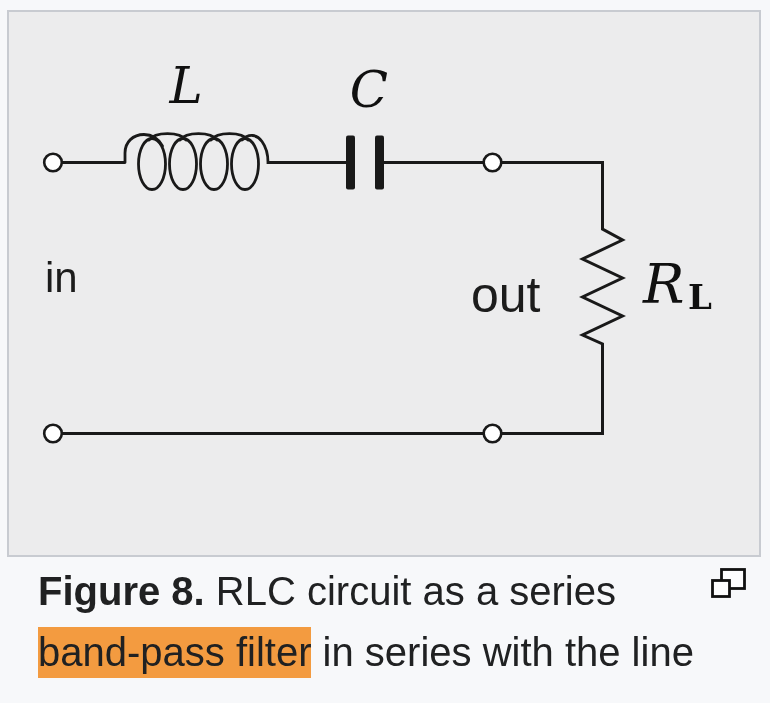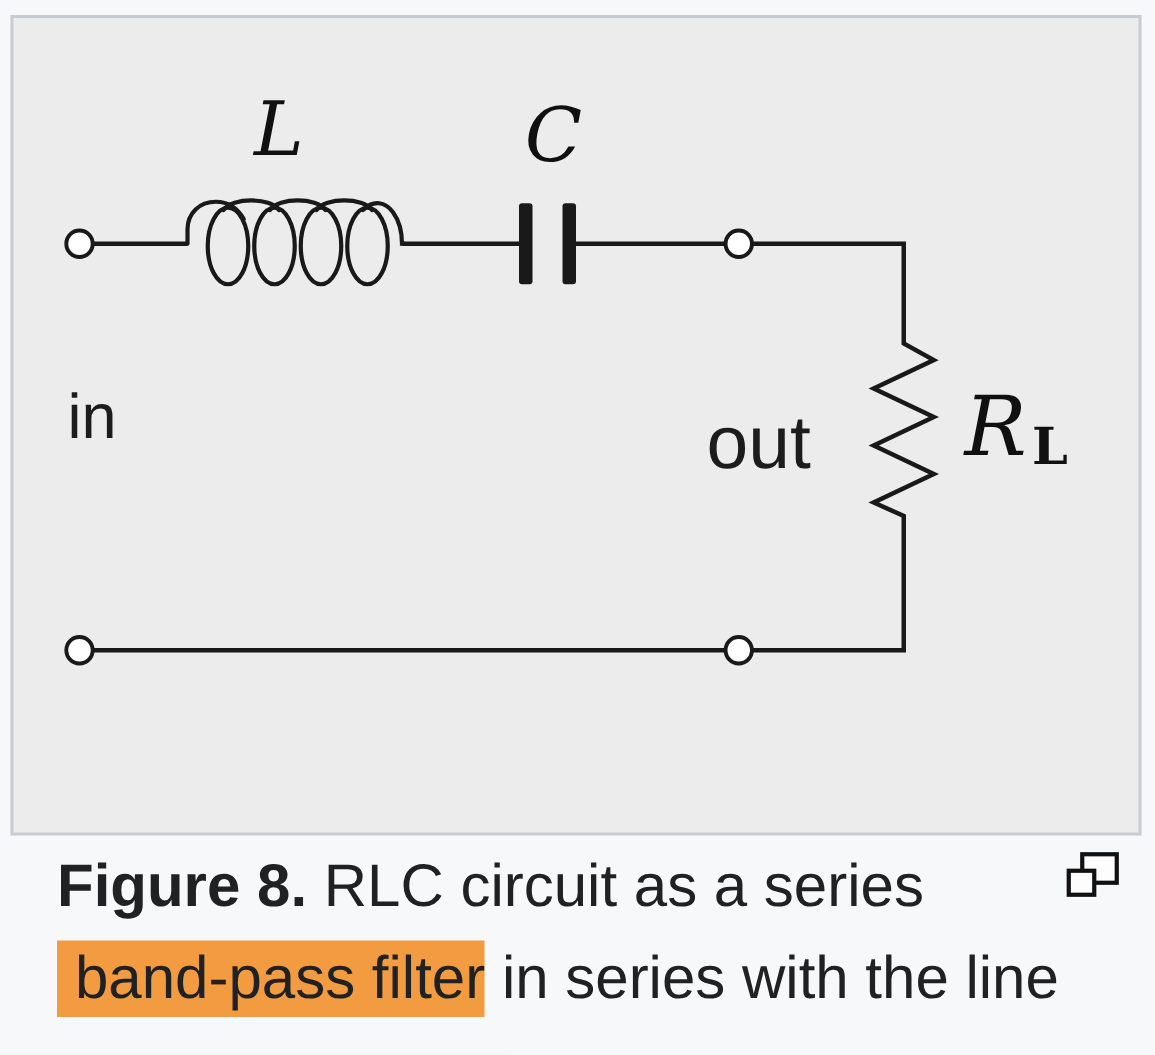--- a/index.html
+++ b/index.html
@@ -67,21 +67,21 @@
     width: 752px;
     font-size: 40px;
     line-height: 61px;
     color: var(--caption_text);
     margin-left: 28px;
   }
   .caption b { font-weight: 700; }
   .caption mark {
     background: var(--highlight);
     color: inherit;
-    padding: 3px 0 4px 12px;
+    padding: 3px 0 4px 0;
   }
   .expand-icon {
     position: absolute;
     left: 709px; top: 565px;
     width: 40px; height: 36px;
     cursor: pointer;
   }
   .expand-icon svg { display: block; }
 </style>
 </head>

